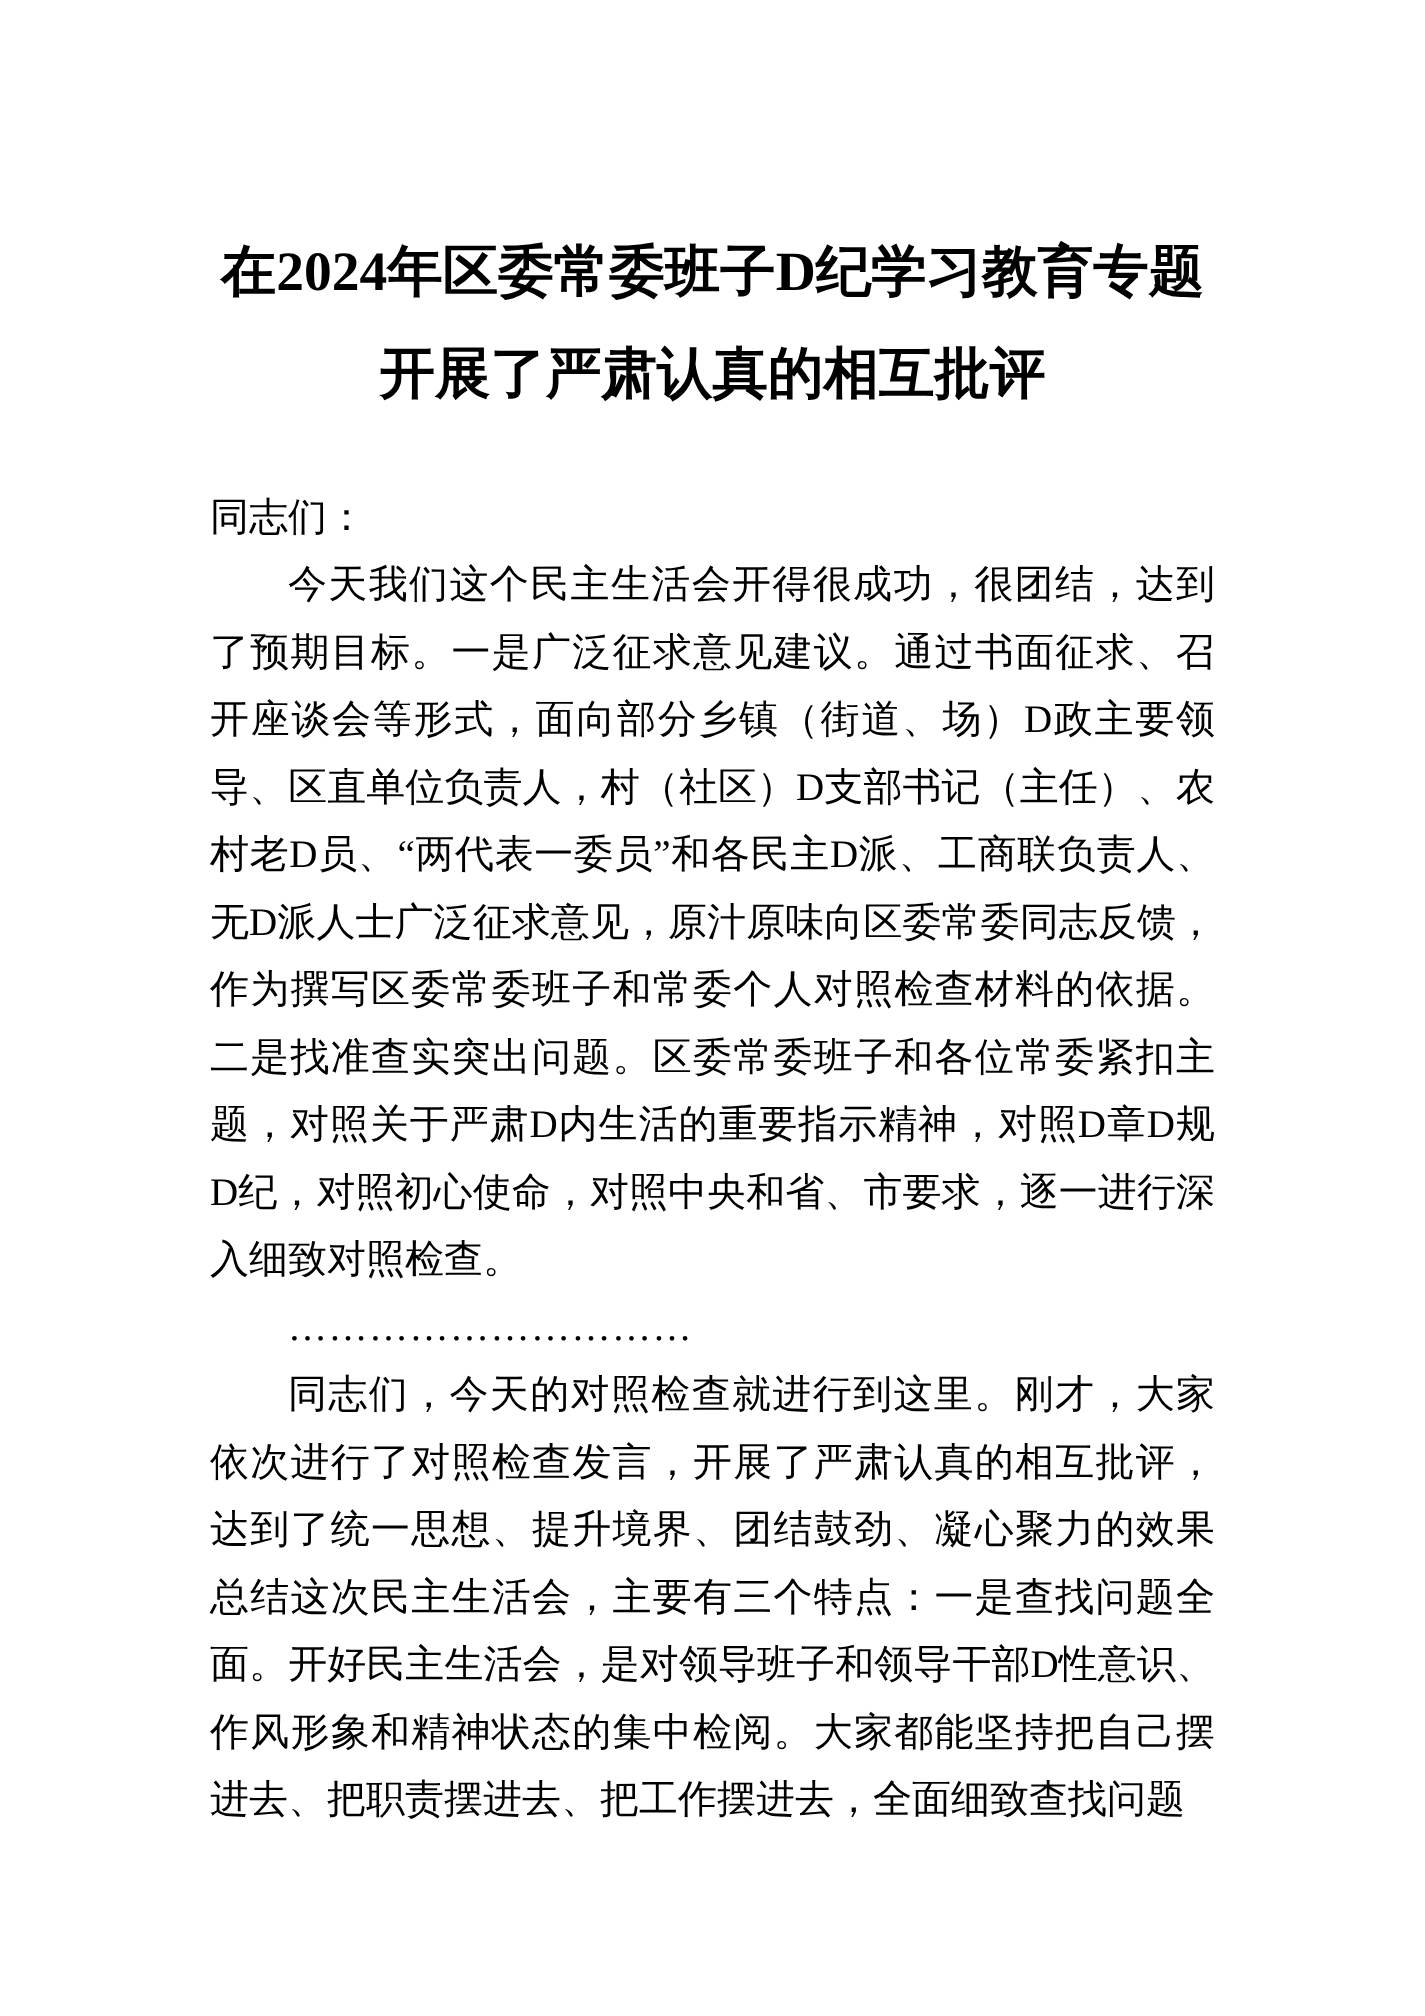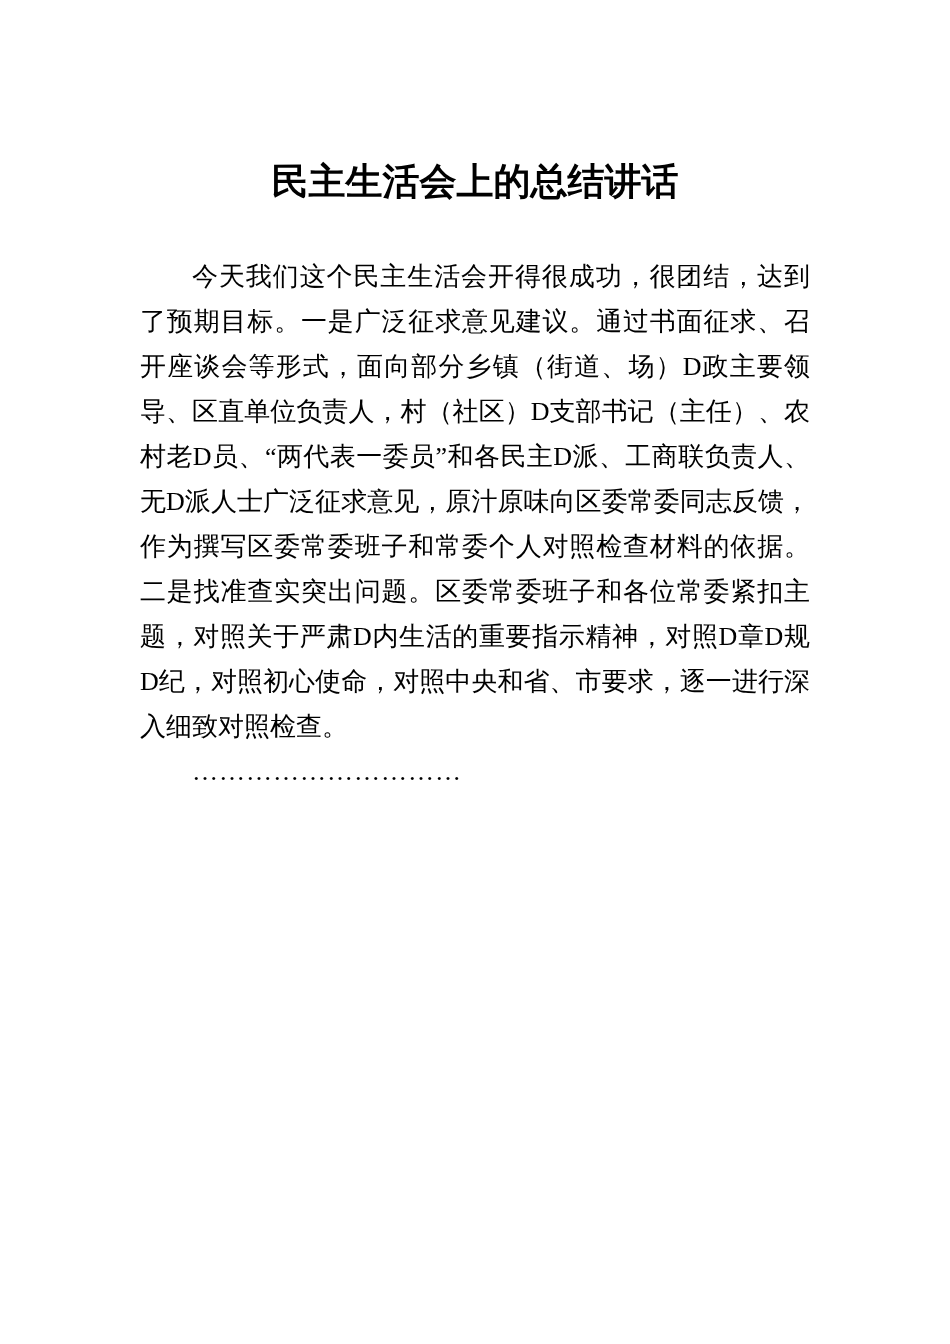--- a/index.html
+++ b/index.html
@@ -44,25 +44,28 @@
     letter-spacing: 1px;
   }
 </style>
 </head>
 <body>
 
 <div class="page">
   <div class="content">
 
     <h1 class="doc-title">
-      <div>民主生活会上的总结讲话</div>
+      <div>在2024年区委常委班子D纪学习教育专题</div>
+      <div>开展了严肃认真的相互批评</div>
     </h1>
 
     <div class="doc-body">
+      <p>同志们：</p>
 
       <p class="indent">今天我们这个民主生活会开得很成功，很团结，达到了预期目标。一是广泛征求意见建议。通过书面征求、召开座谈会等形式，面向部分乡镇（街道、场）D政主要领导、区直单位负责人，村（社区）D支部书记（主任）、农村老D员、“两代表一委员”和各民主D派、工商联负责人、无D派人士广泛征求意见，原汁原味向区委常委同志反馈，作为撰写区委常委班子和常委个人对照检查材料的依据。二是找准查实突出问题。区委常委班子和各位常委紧扣主题，对照关于严肃D内生活的重要指示精神，对照D章D规D纪，对照初心使命，对照中央和省、市要求，逐一进行深入细致对照检查。</p>
 
       <p class="indent ellipsis-line">…………………………</p>
 
+      <p class="indent">同志们，今天的对照检查就进行到这里。刚才，大家依次进行了对照检查发言，开展了严肃认真的相互批评，达到了统一思想、提升境界、团结鼓劲、凝心聚力的效果总结这次民主生活会，主要有三个特点：一是查找问题全面。开好民主生活会，是对领导班子和领导干部D性意识、作风形象和精神状态的集中检阅。大家都能坚持把自己摆进去、把职责摆进去、把工作摆进去，全面细致查找问题</p>
     </div>
 
   </div>
 </div>
 
 </body></html>

